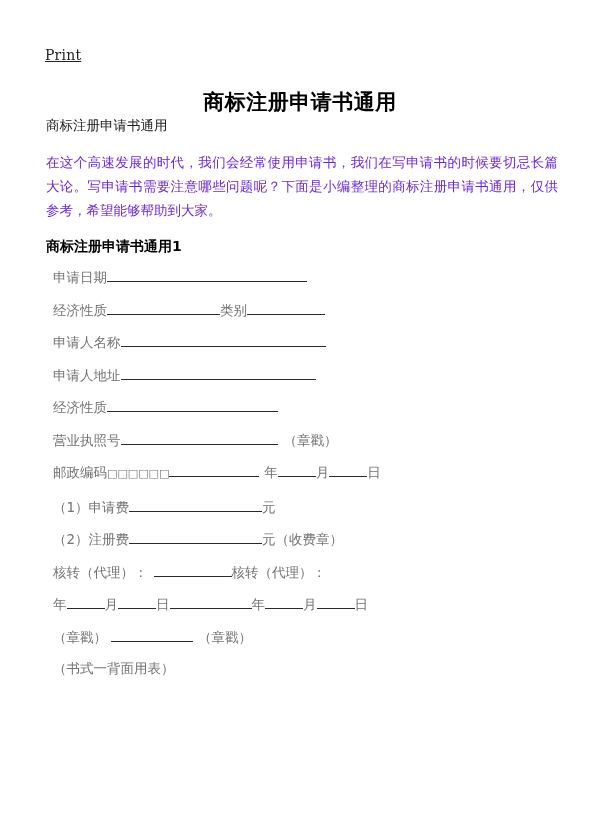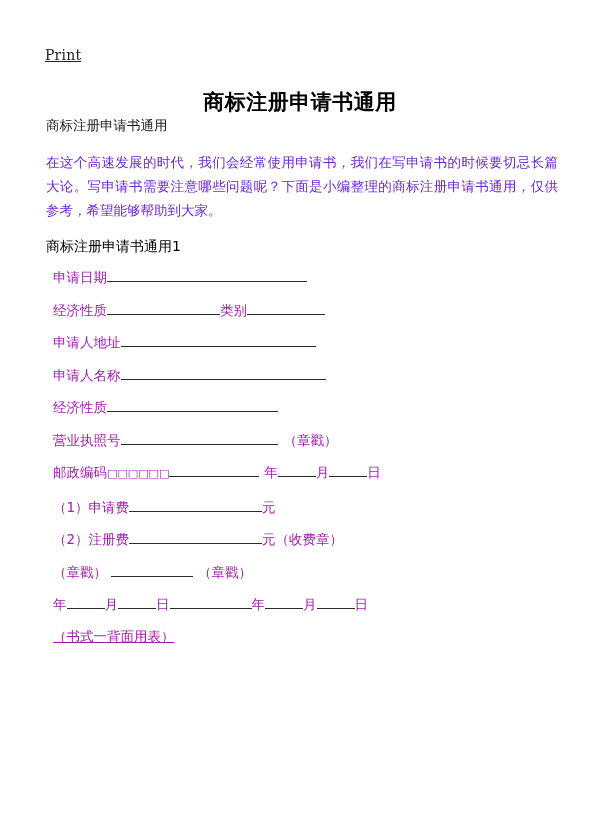--- a/index.html
+++ b/index.html
@@ -59,36 +59,36 @@
   }
   .intro {
     font-size: 13.5px;
     line-height: 24px;
     color: #6d28d9;
     margin: 0 0 14px 0;
     text-align: justify;
   }
   .section-heading {
     font-size: 14px;
-    font-weight: normal;
+    font-weight: bold;
     color: #000;
     margin: 0 0 12px 0;
     line-height: 20px;
   }
   .form-block {
     padding-left: 7px;
   }
   .frow {
     font-size: 13.5px;
     line-height: 16px;
-    color: #a21caf;
+    color: #737373;
     margin-bottom: 15.5px;
     white-space: nowrap;
   }
-  .frow:last-child { margin-bottom: 0; text-decoration: underline; }
+  .frow:last-child { margin-bottom: 0; }
   .lbl { }
   .ln {
     display: inline-block;
     border-bottom: 1px solid #2b2b2b;
     height: 13px;
     vertical-align: baseline;
     margin: 0 0px;
   }
   .boxes {
     letter-spacing: 0px;
@@ -118,25 +118,25 @@
 
       <div class="frow">
         <span class="lbl">申请日期</span><span class="ln" style="width:200px"></span>
       </div>
 
       <div class="frow">
         <span class="lbl">经济性质</span><span class="ln" style="width:113px"></span><span class="lbl">类别</span><span class="ln" style="width:78px"></span>
       </div>
 
       <div class="frow">
-        <span class="lbl">申请人地址</span><span class="ln" style="width:195px"></span>
+        <span class="lbl">申请人名称</span><span class="ln" style="width:205px"></span>
       </div>
 
       <div class="frow">
-        <span class="lbl">申请人名称</span><span class="ln" style="width:205px"></span>
+        <span class="lbl">申请人地址</span><span class="ln" style="width:195px"></span>
       </div>
 
       <div class="frow">
         <span class="lbl">经济性质</span><span class="ln" style="width:171px"></span>
       </div>
 
       <div class="frow">
         <span class="lbl">营业执照号</span><span class="ln" style="width:157px"></span><span class="sp" style="width:6px"></span><span class="lbl">（章戳）</span>
       </div>
 
@@ -147,27 +147,30 @@
 
       <div class="frow">
         <span class="lbl">（1）申请费</span><span class="ln" style="width:133px"></span><span class="lbl">元</span>
       </div>
 
       <div class="frow">
         <span class="lbl">（2）注册费</span><span class="ln" style="width:133px"></span><span class="lbl">元（收费章）</span>
       </div>
 
 
-
       <div class="frow">
-        <span class="lbl">（章戳）</span><span class="sp" style="width:4px"></span><span class="ln" style="width:82px"></span><span class="sp" style="width:5px"></span><span class="lbl">（章戳）</span>
+        <span class="lbl">核转（代理）：</span><span class="sp" style="width:6px"></span><span class="ln" style="width:78px"></span><span class="lbl">核转（代理）：</span>
       </div>
 
       <div class="frow">
         <span class="lbl">年</span><span class="ln" style="width:38px"></span><span class="lbl">月</span><span class="ln" style="width:38px"></span><span class="lbl">日</span><span class="ln" style="width:82px"></span><span class="lbl">年</span><span class="ln" style="width:38px"></span><span class="lbl">月</span><span class="ln" style="width:38px"></span><span class="lbl">日</span>
+      </div>
+
+      <div class="frow">
+        <span class="lbl">（章戳）</span><span class="sp" style="width:4px"></span><span class="ln" style="width:82px"></span><span class="sp" style="width:5px"></span><span class="lbl">（章戳）</span>
       </div>
 
 
       <div class="frow">
         <span class="lbl">（书式一背面用表）</span>
       </div>
 
     </div>
   </div>
 </div>

